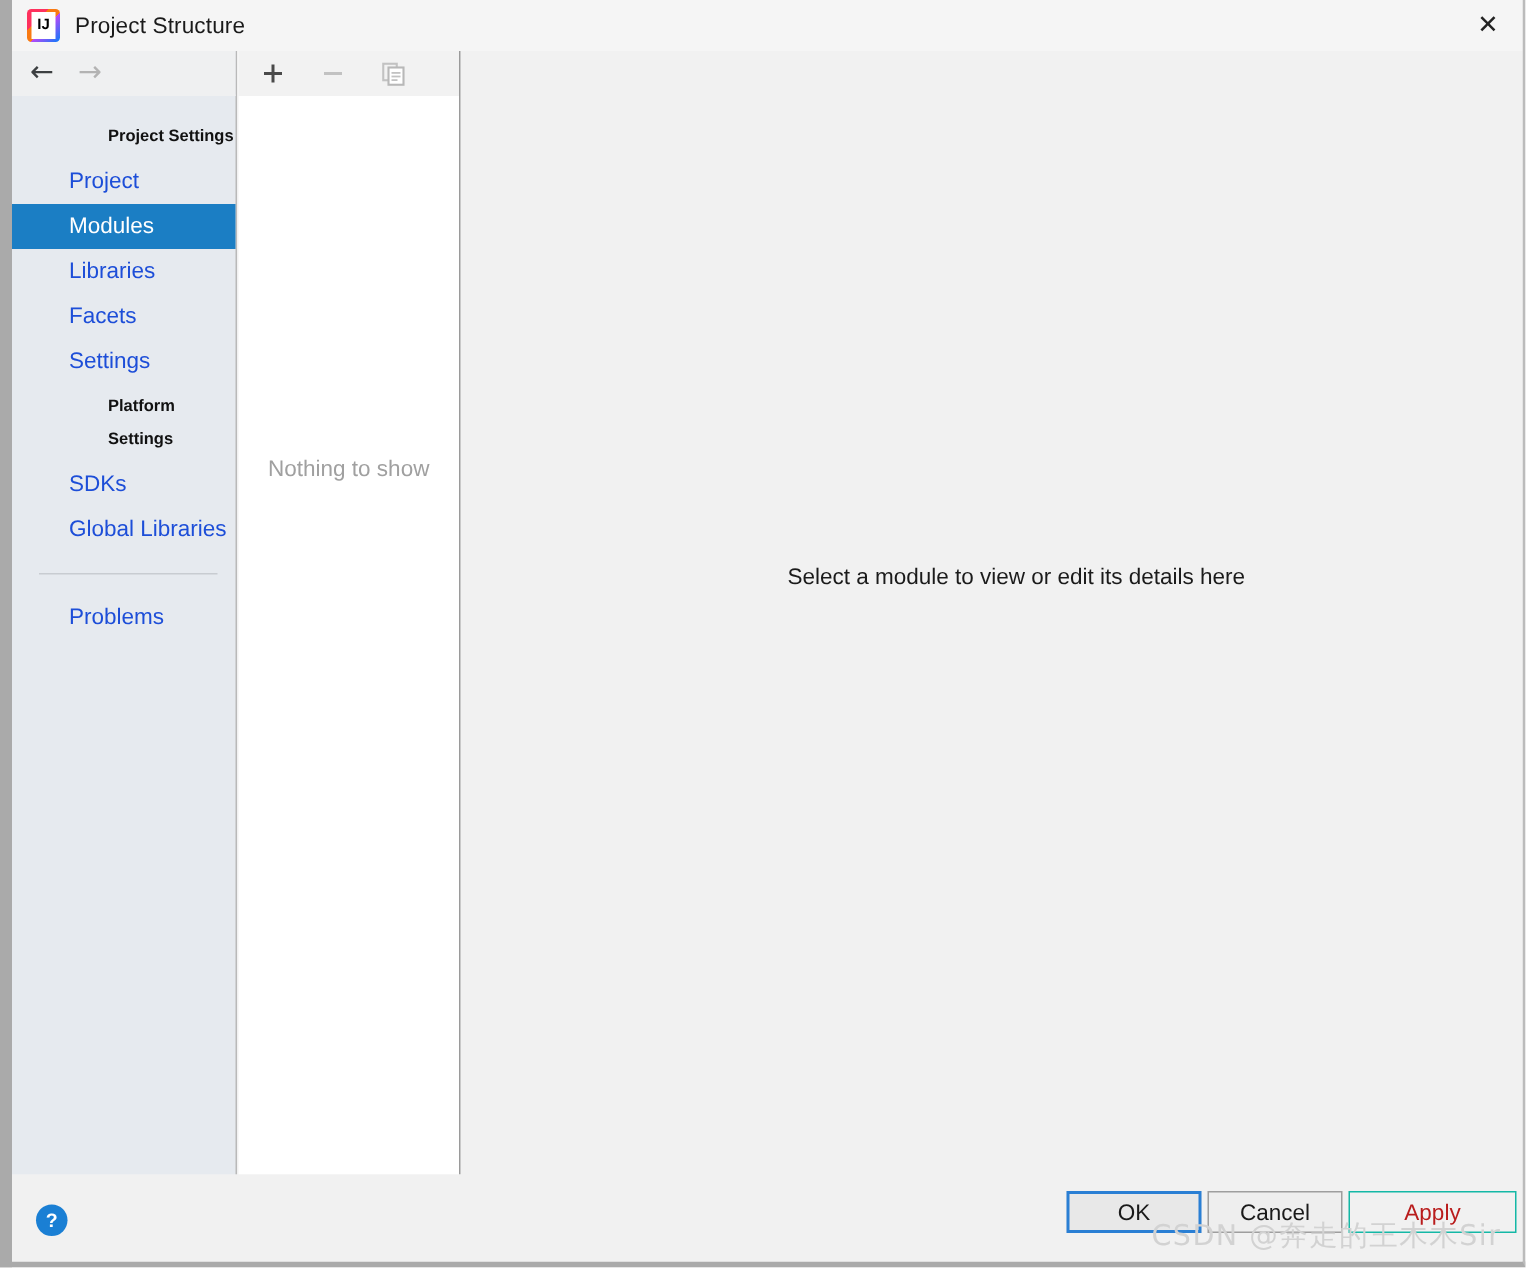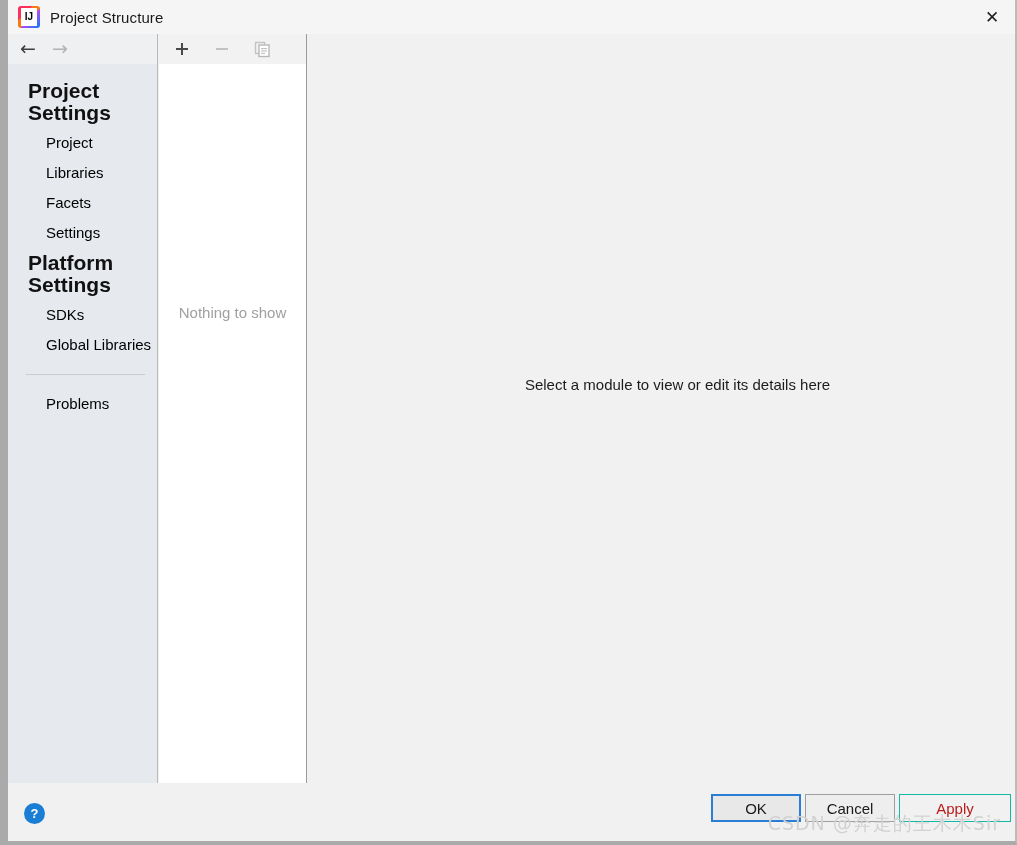--- a/index.html
+++ b/index.html
@@ -70,25 +70,25 @@
   .nav-arrow {
     font-size: 19px; line-height: 1;
     font-family: "DejaVu Sans", sans-serif;
     cursor: pointer; user-select: none;
   }
   .nav-arrow.enabled { color: #3c3f41; }
   .nav-arrow.disabled { color: #b3b3b3; cursor: default; }
 
   #nav-list { padding-top: 12px; }
   .nav-group {
-    font-size: 21px; font-weight: bold; color: #111;
-    padding: 4px 0 4px 20px; line-height: 22px;
+    font-size: 11px; font-weight: bold; color: #111;
+    padding: 4px 0 4px 20px; line-height: 22px; margin-left: 44px;
   }
   .nav-item {
-    font-size: 15px; color: #000000;
+    font-size: 15px; color: #1d4ed8;
     padding: 4px 0 4px 38px; line-height: 22px;
     cursor: pointer;
   }
   .nav-item.selected {
     background: #1b7ec4; color: #ffffff;
   }
   .nav-sep {
     height: 1px; background: #c8ccd1;
     margin: 14px 12px 14px 18px;
   }
@@ -200,20 +200,21 @@
     <div id="nav-toolbar">
       <span class="nav-arrow enabled">←</span>
       <span class="nav-arrow disabled">→</span>
     </div>
 
     <div id="nav-list">
 
       <div class="nav-group">Project Settings</div>
 
       <div class="nav-item">Project</div>
+      <div class="nav-item selected">Modules</div>
       <div class="nav-item">Libraries</div>
       <div class="nav-item">Facets</div>
       <div class="nav-item">Settings</div>
 
       <div class="nav-group">Platform Settings</div>
 
       <div class="nav-item">SDKs</div>
       <div class="nav-item">Global Libraries</div>
 
       <div class="nav-sep"></div>

